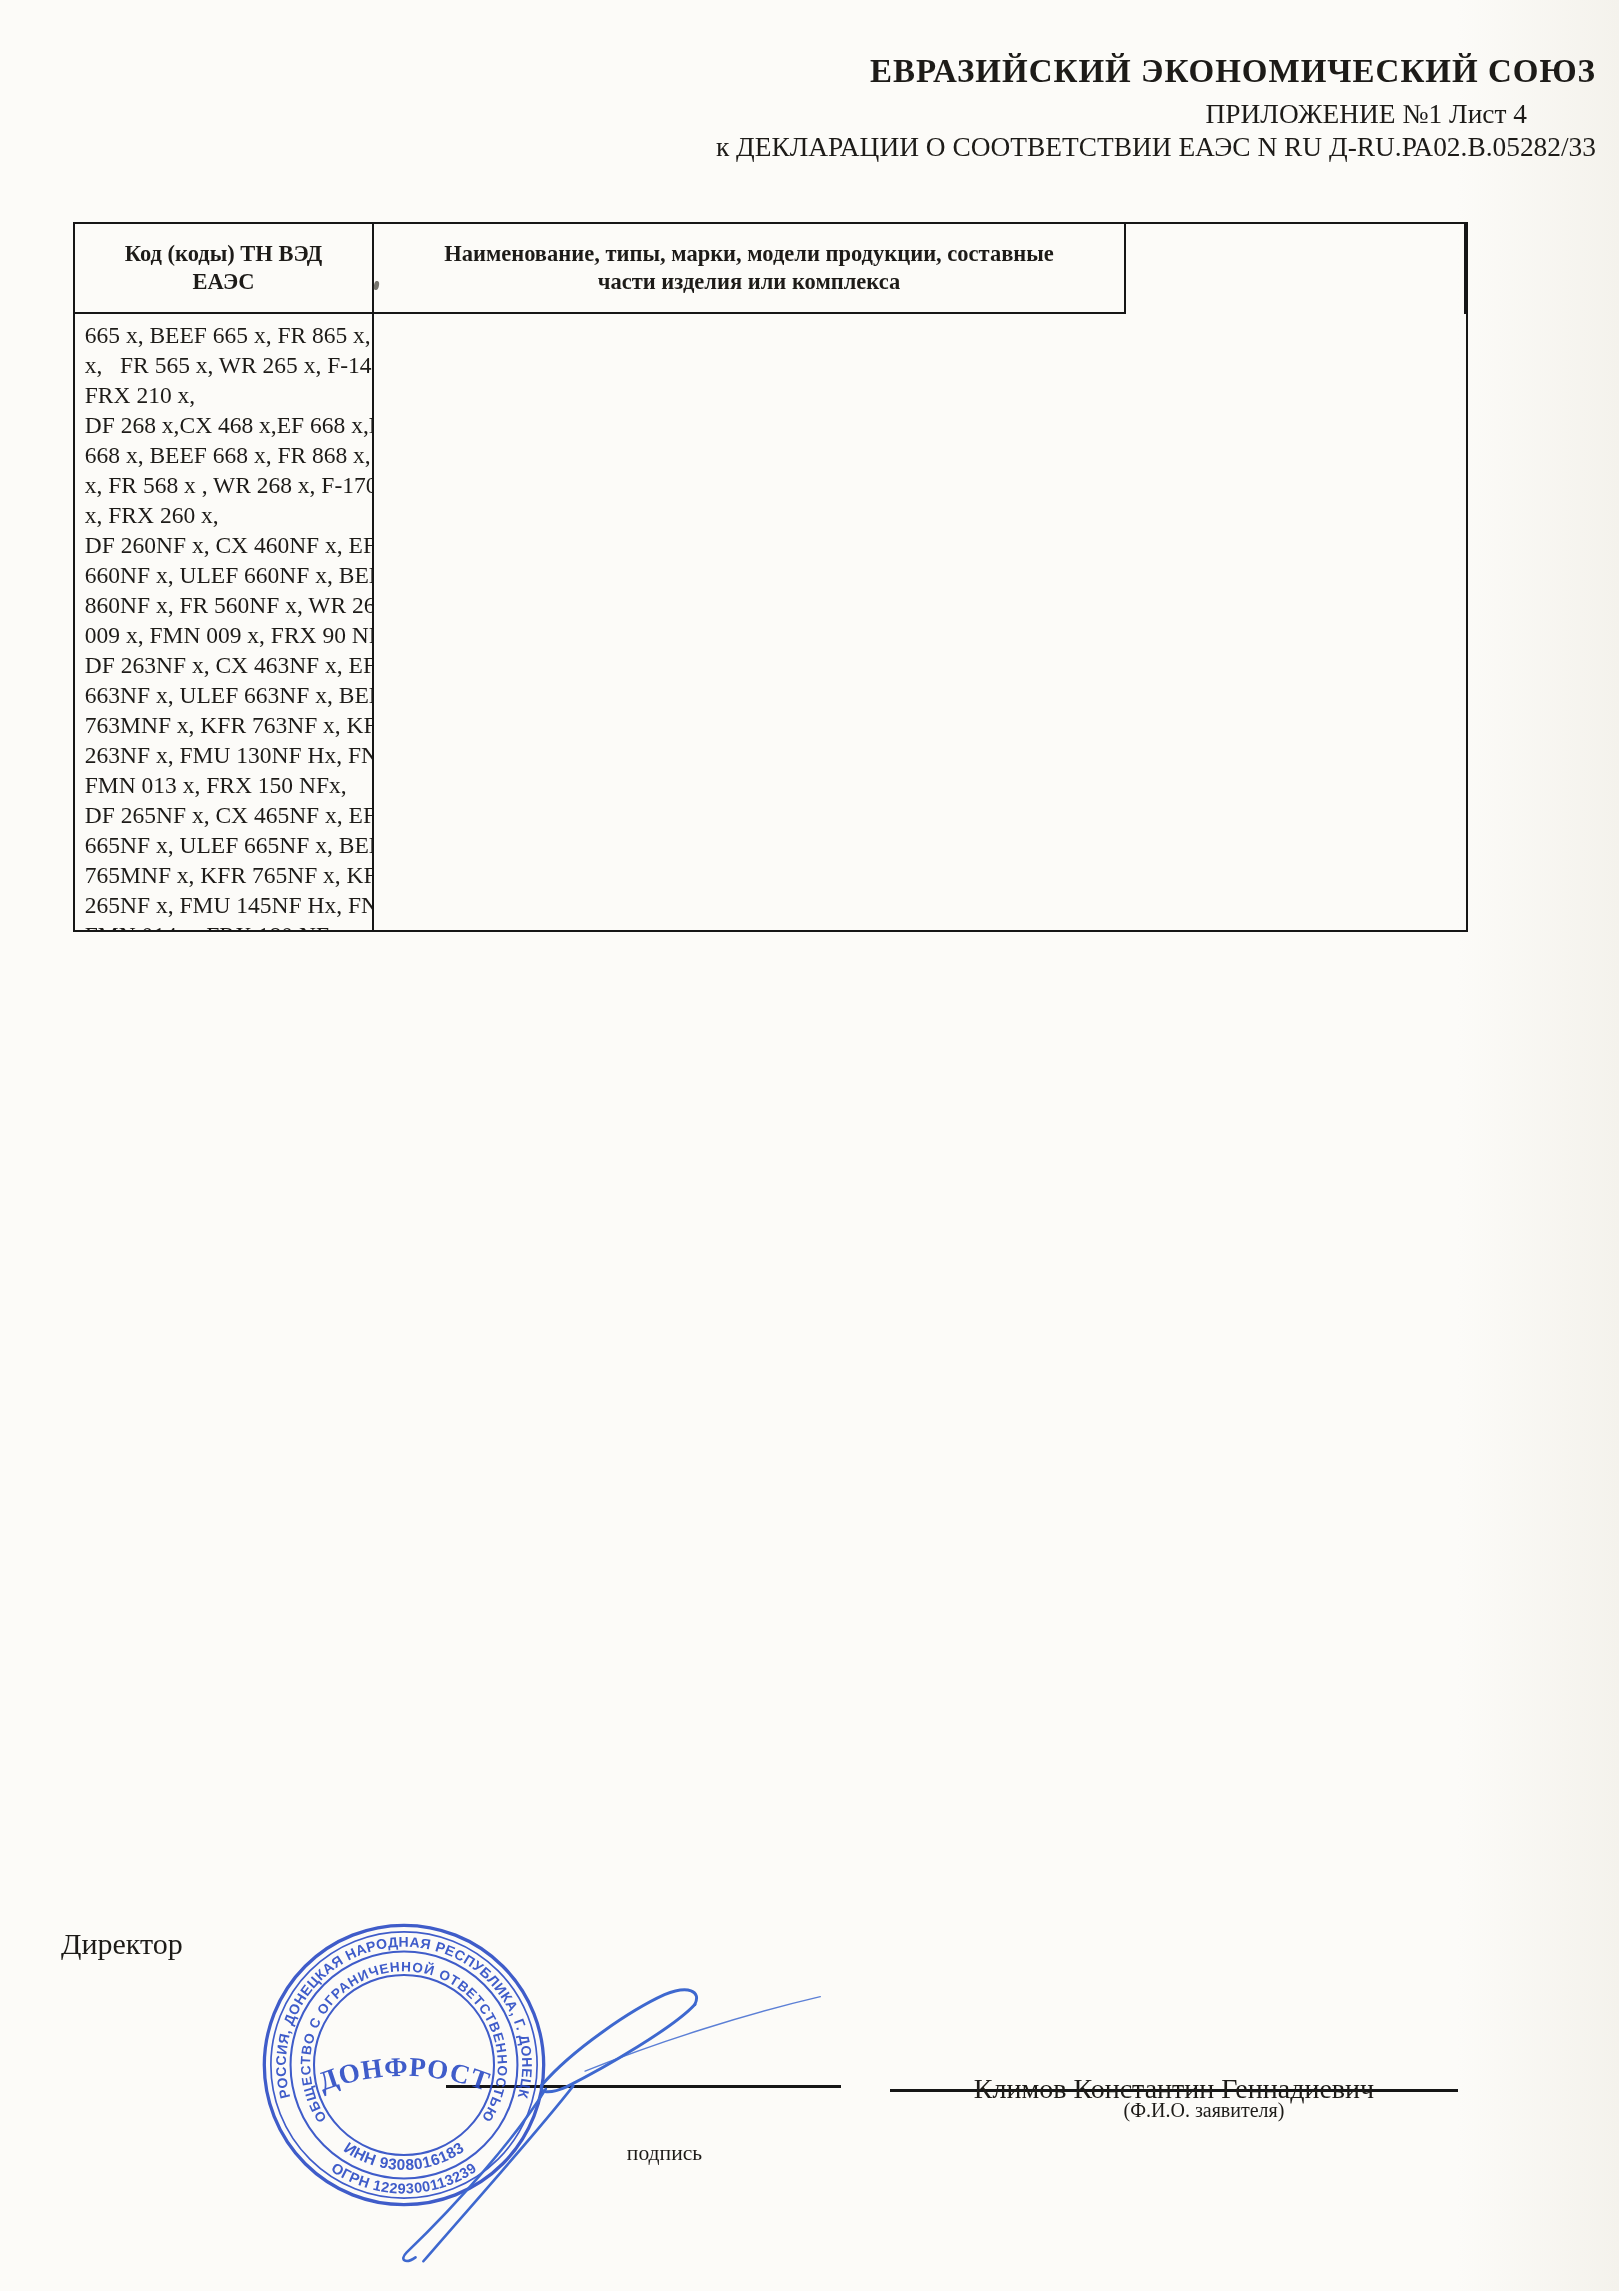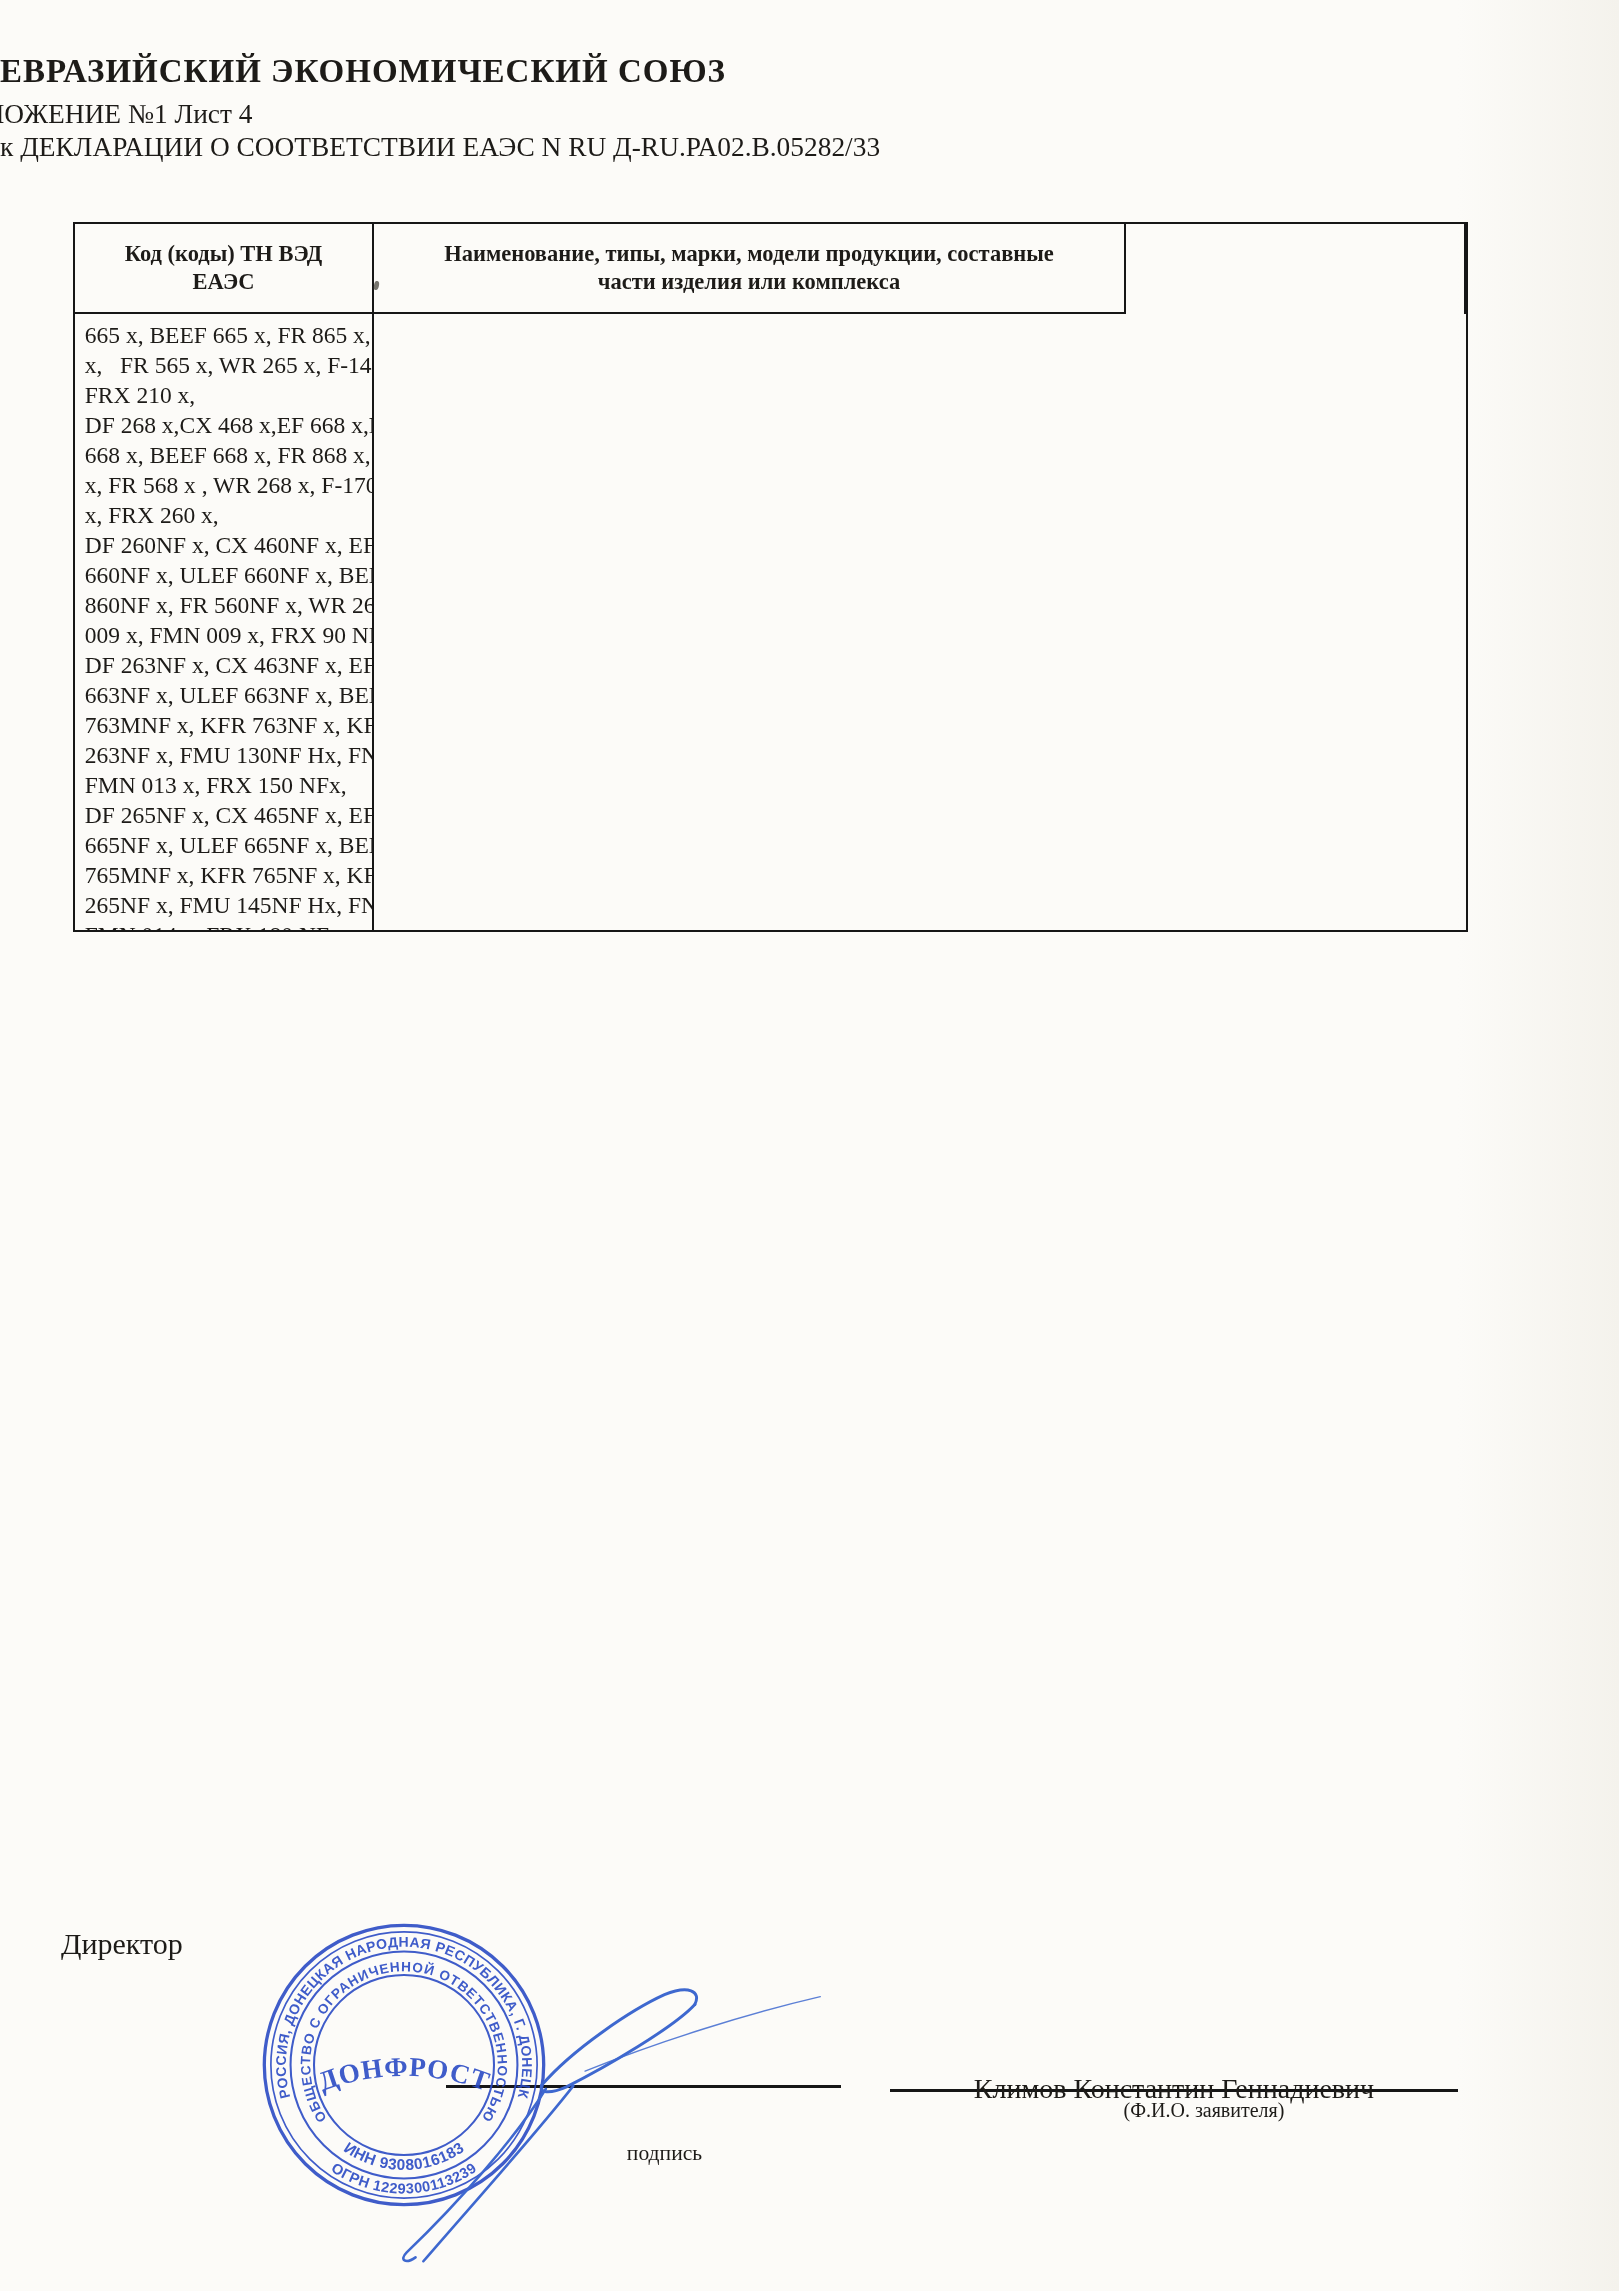--- a/index.html
+++ b/index.html
@@ -8,21 +8,21 @@
   }
   *{margin:0;padding:0;box-sizing:border-box;}
   html,body{background:#e8e6e1;}
   .page{
     position:relative; width:1619px; height:2292px; margin:0 auto;
     background:linear-gradient(90deg,var(--paper) 0%,var(--paper) 90%,#f4f2ec 100%);
     color:var(--ink);
     font-family:"Liberation Serif","DejaVu Serif",serif;
     overflow:hidden;
   }
-  .hline{position:absolute;text-align:left;width:1588px;left:0;}
+  .hline{position:absolute;text-align:right;width:1588px;left:8px;}
   .hdr-title{top:53px;font-size:33px;font-weight:bold;letter-spacing:1px;}
   .hdr-l2{top:99px;font-size:27.4px;transform:translateX(-69px);}
   .hdr-l3{top:132px;font-size:27.4px;}
   .hdr-l4{top:168px;font-size:25.5px;letter-spacing:0.3px;}
 
   .tbl{
     position:absolute;left:73px;top:222px;width:1395px;height:710px;
     border:2.9px solid var(--border);
     display:grid;
     grid-template-columns:299px 752px 1fr;

